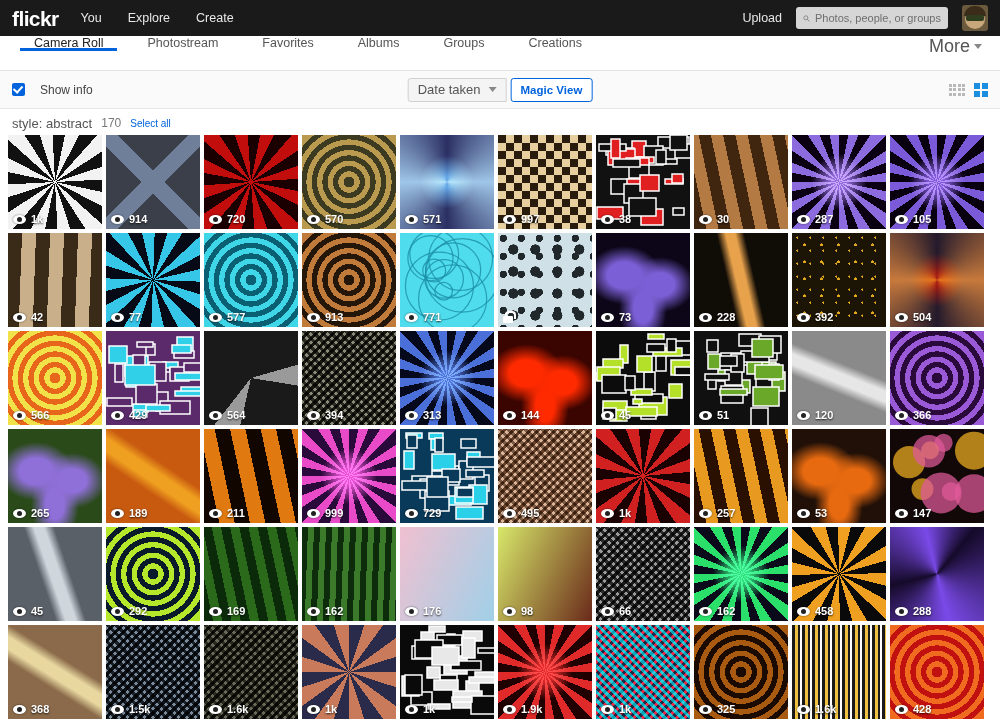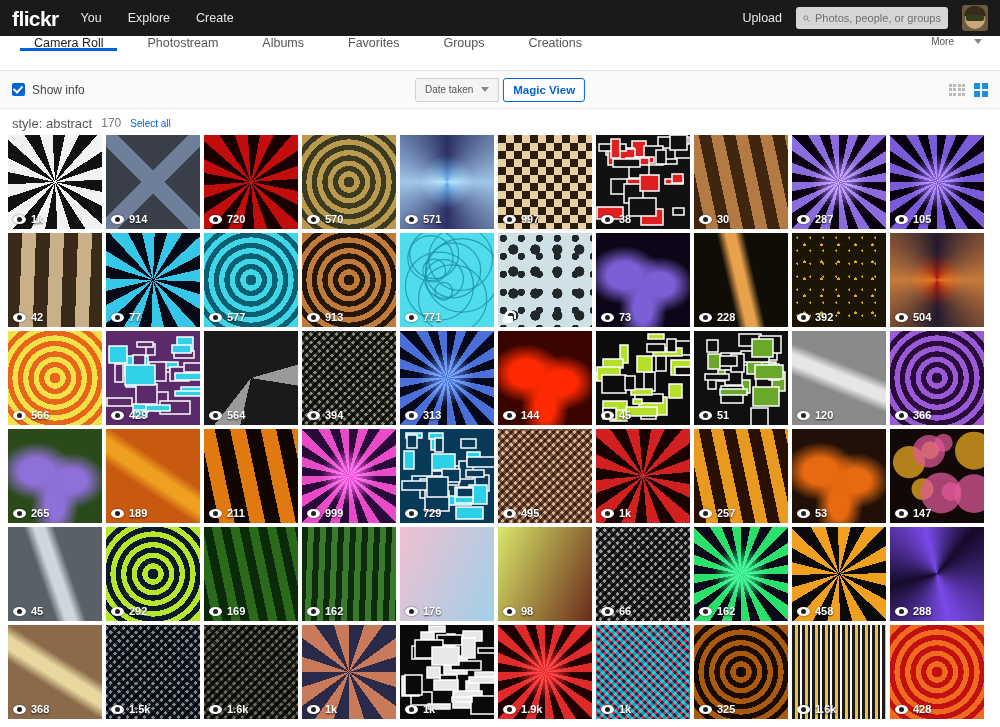--- a/index.html
+++ b/index.html
@@ -58,52 +58,52 @@
   .tab {
     display: flex; align-items: center; padding: 0 22px;
     font-size: 12.5px; color: #555; position: relative; cursor: pointer;
   }
   .tab.active { color: #222; }
   .tab.active::after {
     content: ""; position: absolute; left: 8px; right: 8px; bottom: -1px;
     height: 3px; background: #0063dc;
   }
   .more {
-    margin-left: auto; display: flex; align-items: center; gap: 20px;
-    font-size: 10px; color: #555; padding-right: 6px;
+    margin-left: auto; display: flex; align-items: center; gap: 4px;
+    font-size: 18px; color: #555; padding-right: 6px;
   }
   .caret {
     width: 0; height: 0; border-left: 4px solid transparent;
     border-right: 4px solid transparent; border-top: 5px solid #888;
   }
 
   
   .toolbar {
     height: 38px; background: #fafafa; border-bottom: 1px solid #e8e8e8;
     display: flex; align-items: center; padding: 0 12px; position: relative;
   }
-  .showinfo { display: flex; align-items: center; gap: 7px; }
+  .showinfo { display: flex; align-items: center; gap: 15px; }
   .chk {
     width: 13px; height: 13px; background: #0063dc; border-radius: 2px;
     position: relative;
   }
   .chk::after {
     content: ""; position: absolute; left: 3px; top: 1px;
     width: 4px; height: 7px; border: solid #fff;
     border-width: 0 2px 2px 0; transform: rotate(42deg);
   }
   .showinfo span { font-size: 12px; color: #444; }
   .centerctrls {
     position: absolute; left: 50%; transform: translateX(-50%);
     display: flex; align-items: center;
   }
   .datebtn {
     height: 24px; border: 1px solid #d0d0d0; background: #f4f4f4;
     border-radius: 3px 0 0 3px; display: flex; align-items: center;
-    gap: 8px; padding: 0 9px; font-size: 10px; color: #555;
+    gap: 8px; padding: 0 9px; font-size: 13px; color: #555;
   }
   .magicbtn {
     height: 24px; border: 1px solid #0063dc; background: #fff;
     border-radius: 0 3px 3px 0; display: flex; align-items: center;
     padding: 0 9px; font-size: 11.5px; color: #0063dc; font-weight: bold;
     margin-left: 4px; border-radius: 3px;
   }
   .viewtoggles {
     margin-left: auto; display: flex; align-items: center; gap: 9px;
   }
@@ -182,22 +182,22 @@
       <div class="face"></div>
       <div class="hair"></div>
       <div class="glass"></div>
     </div>
   </div>
 </div>
 
 <div class="tabbar">
   <div class="tab active">Camera Roll</div>
   <div class="tab">Photostream</div>
+  <div class="tab">Favorites</div>
   <div class="tab">Albums</div>
-  <div class="tab">Favorites</div>
   <div class="tab">Groups</div>
   <div class="tab">Creations</div>
   <div class="more">
     <span>More</span>
     <span class="caret"></span>
   </div>
 </div>
 
 <div class="toolbar">
   <label class="showinfo">

